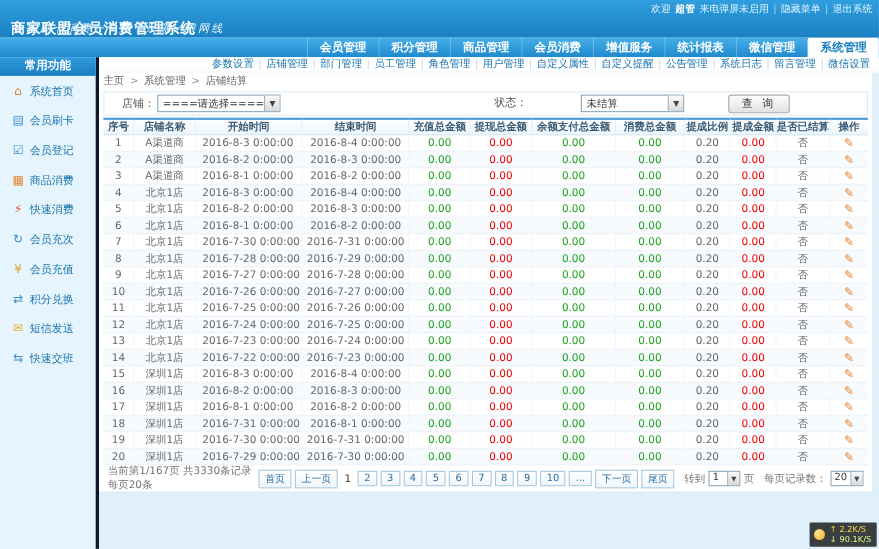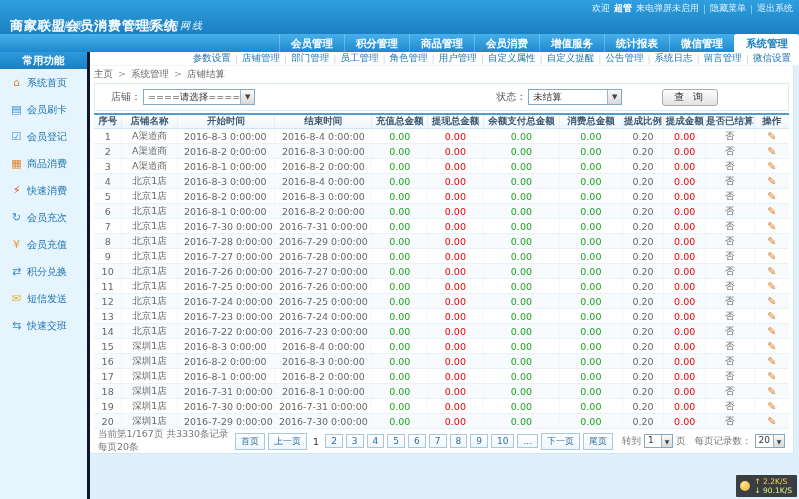--- a/index.html
+++ b/index.html
@@ -33,27 +33,27 @@
   .content-col { flex:1; display:flex; flex-direction:column; background:#dff0fb; min-width:0; }
   .subnav { height:14px; background:#fff; display:flex; justify-content:flex-end; align-items:center; padding-right:8px; font-size:9.5px; border-bottom:1px solid #eef6fc; }
   .subnav .slink { color:#1c74ad; cursor:pointer; white-space:nowrap; }
   .subnav .ssep { color:#c7d8e6; margin:0 4px; }
 
   .panel { background:#fff; border-right:1px solid #d2e7f5; border-bottom:1px solid #d2e7f5; margin-right:5px; }
   .breadcrumb { height:16px; line-height:16px; padding-left:4px; font-size:9.5px; color:#666; display:flex; gap:5px; align-items:center; }
   .breadcrumb .bsep { color:#999; }
   .breadcrumb .bc-link { cursor:pointer; }
 
-  .filter-bar { height:28px; margin:1px 4px 2px 4px; border:1px solid #dcebf6; display:flex; align-items:center; font-size:10px; color:#555; }
+  .filter-bar { height:22px; margin:1px 4px 2px 4px; border:1px solid #dcebf6; display:flex; align-items:center; font-size:10px; color:#555; }
   .f-label { margin-left:16px; white-space:nowrap; }
   .fake-select { display:flex; border:1px solid #8aa8bd; background:#fff; height:16px; align-items:stretch; margin-left:2px; cursor:pointer; }
   .fs-value { padding:1px 0 0 4px; font-size:9.5px; color:#333; min-width:92px; white-space:nowrap; }
   .fs-value.small { min-width:78px; }
   .fs-arrow { width:14px; background:linear-gradient(#fafafa,#d9d9d9); border-left:1px solid #9db4c6; font-size:7px; display:flex; align-items:center; justify-content:center; color:#444; }
-  .g-status { margin-left:auto; display:flex; align-items:center; }
+  .g-status { margin-left:auto; display:flex; align-items:flex-start;gap:47px; }
   .search-btn { margin:0 70px 0 40px; height:17px; padding:0 11px; font-size:10px; border:1px solid #a9a9a9; border-radius:3px; background:linear-gradient(#fefefe,#e2e2e2); color:#333; cursor:pointer; white-space:nowrap; letter-spacing:3px; }
 
   
   table { width:calc(100% - 8px); margin:0 4px; border-collapse:collapse; table-layout:fixed; }
   thead th { border-top:2px solid #4a9fd8; background:linear-gradient(#fdfeff,#edf6fc); color:#3a5a74; font-weight:bold; height:14px; font-size:9.5px; border-bottom:1px solid #cfe6f5; border-right:1px solid #e2eff8; white-space:nowrap; overflow:hidden; }
   thead th:last-child { border-right:none; }
   tbody td { height:15px; text-align:center; color:#666; font-size:9.5px; border-bottom:1px solid #eaf2f9; border-right:1px solid #f2f7fb; white-space:nowrap; overflow:hidden; }
   tbody td:last-child { border-right:none; }
   tbody tr:nth-child(even) { background:#f7fbfe; }
   td.c-start { text-align:left; padding-left:6px; }

